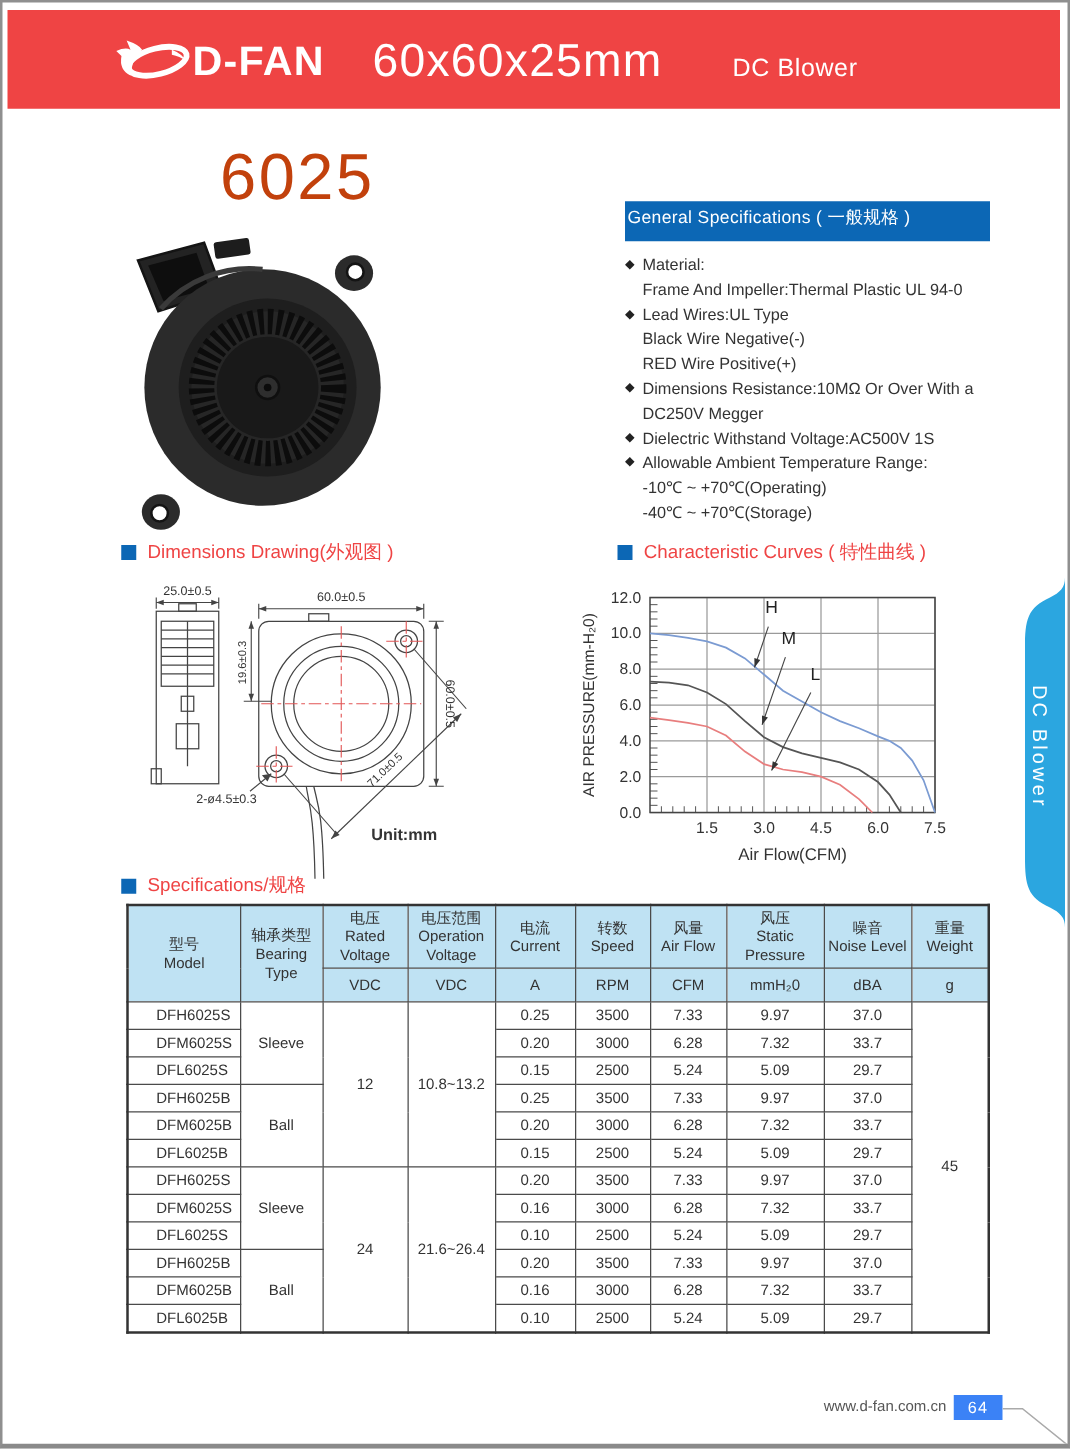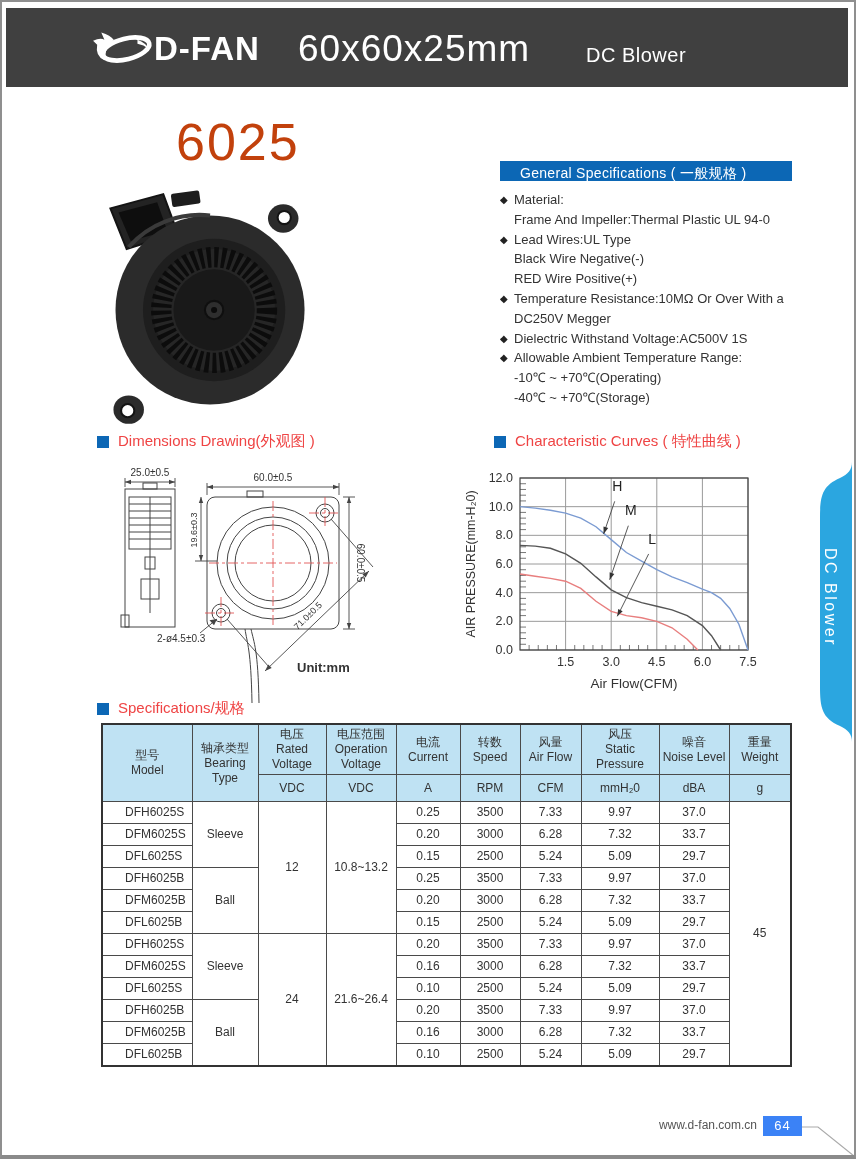--- a/index.html
+++ b/index.html
@@ -1,33 +1,33 @@
 <!DOCTYPE html>
 <html><head>
 <meta charset="utf-8">
 <style>
   html,body{margin:0;padding:0;background:#fff;}
   .page{position:relative;width:856px;height:1159px;background:#fff;box-sizing:border-box;
         border:2px solid #8f8f8f;border-bottom:4px solid #8a8a8a;overflow:hidden;
         font-family:"Liberation Sans",sans-serif;color:#333;}
   
-  .topbar{position:absolute;left:4px;top:6px;width:842px;height:79px;background:#404040;}
+  .topbar{position:absolute;left:4px;top:6px;width:842px;height:79px;background:#ef4444;}
   .logo{position:absolute;left:86px;top:18px;display:flex;align-items:center;height:46px;}
   .logo svg{width:62px;height:44px;}
   .brand{color:#fff;font-size:33px;font-weight:bold;letter-spacing:1px;}
   .hsize{position:absolute;left:292px;top:20px;color:#fff;font-size:37px;letter-spacing:1px;}
   .hcat{position:absolute;left:580px;top:36px;color:#fff;font-size:20px;letter-spacing:0.5px;}
   
   .model-title{position:absolute;left:174px;top:110px;font-size:52px;font-weight:300;
                letter-spacing:2px;color:#c2410c;}
   .photo{position:absolute;left:106px;top:184px;width:200px;height:246px;}
   
   .gspec{position:absolute;left:498px;top:159px;width:292px;}
-  .gspec-title{background:#0c67b5;color:#fff;font-size:14px;height:20px;line-height:24px;
-               padding-left:20px;letter-spacing:0.3px;}
+  .gspec-title{background:#0c67b5;color:#fff;font-size:14px;height:32px;line-height:24px;
+               padding-left:2px;letter-spacing:0.3px;}
   .gspec-list{margin-top:9px;font-size:13px;color:#333;}
   .gline{display:flex;line-height:19.8px;}
   .diamond{width:14px;flex:none;font-size:10px;color:#222;}
   
   .sec-title{position:absolute;font-size:15px;color:#ef4444;display:flex;align-items:center;}
   .sq{display:inline-block;width:12px;height:12px;background:#0c67b5;margin-right:9px;flex:none;}
   #dim-title{left:95px;top:430px;}
   #curve-title{left:492px;top:430px;}
   #spec-title{left:95px;top:697px;}
   
@@ -111,21 +111,21 @@
         <div class="gline">
           <span class="diamond"></span>
           <span>Black Wire Negative(-)</span>
         </div>
         <div class="gline">
           <span class="diamond"></span>
           <span>RED Wire Positive(+)</span>
         </div>
         <div class="gline">
           <span class="diamond">◆</span>
-          <span>Temperature Resistance:10MΩ Or Over With a</span>
+          <span>Dimensions Resistance:10MΩ Or Over With a</span>
         </div>
         <div class="gline">
           <span class="diamond"></span>
           <span>DC250V Megger</span>
         </div>
         <div class="gline">
           <span class="diamond">◆</span>
           <span>Dielectric Withstand Voltage:AC500V 1S</span>
         </div>
         <div class="gline">

